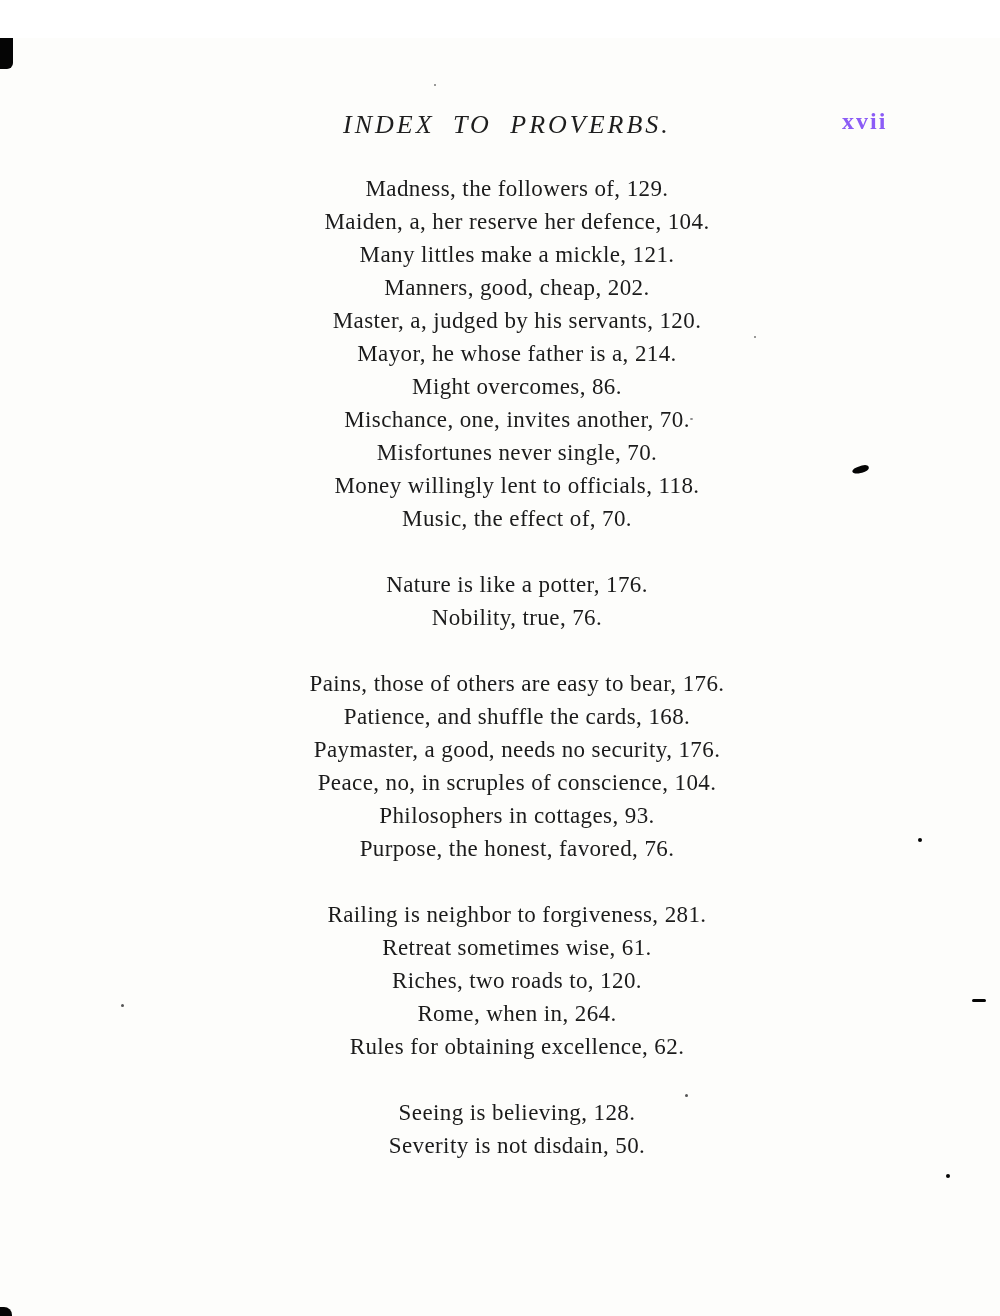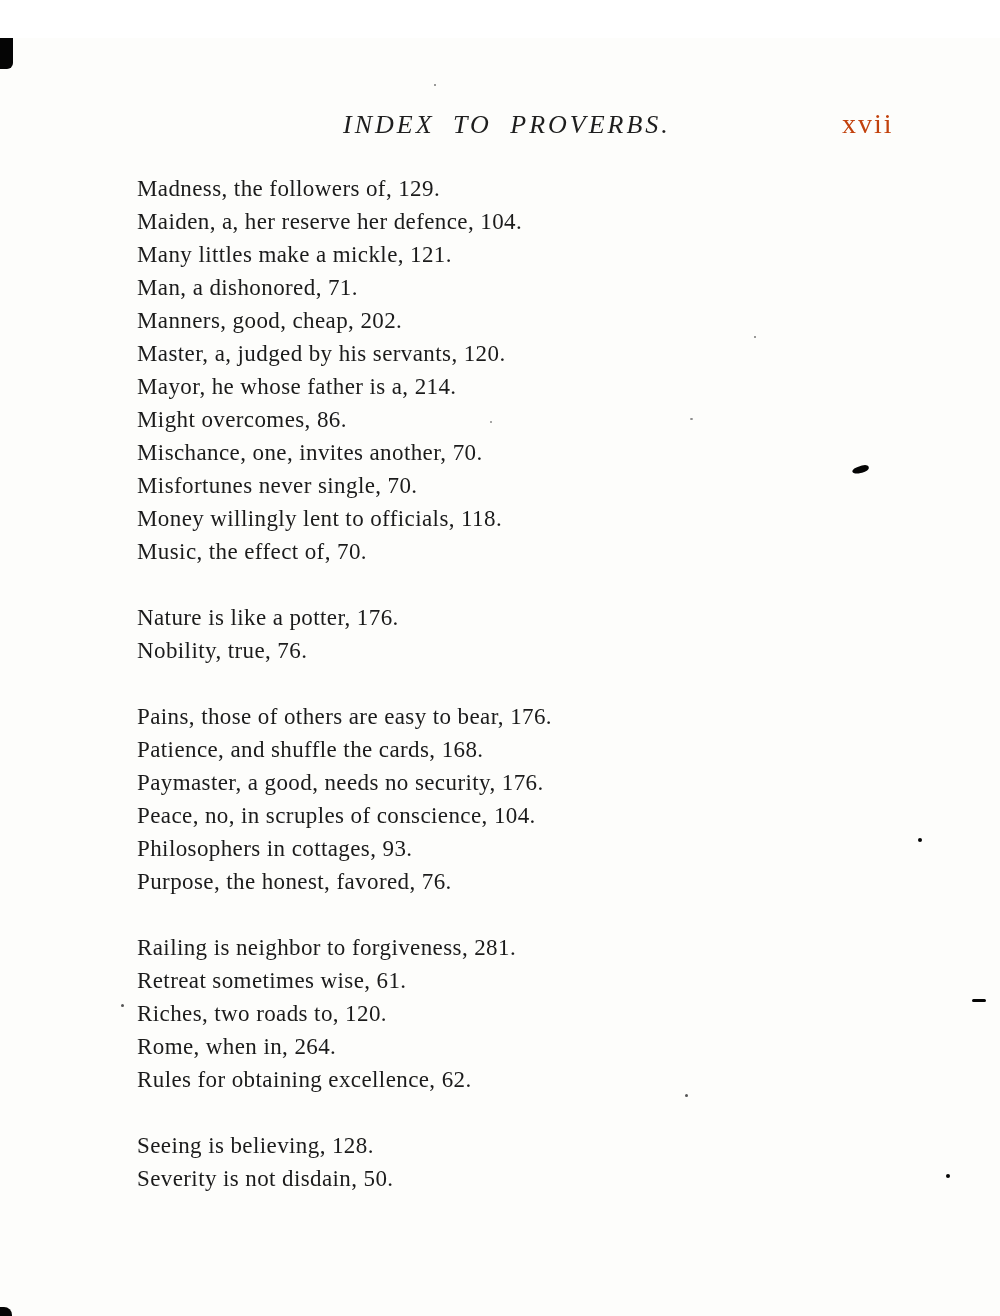--- a/index.html
+++ b/index.html
@@ -32,39 +32,41 @@
     font-size: 26px;
     letter-spacing: 3px;
     word-spacing: 9px;
     color: #1e1e1e;
     white-space: nowrap;
   }
   .folio {
     position: absolute;
     left: 842px;
     top: -2px;
-    font-size: 28px;
+    font-size: 24px;
     letter-spacing: 2px;
-    color: #c2410c;
+    color: #8b5cf6;
+    font-weight: bold;
   }
   .entries {
     position: absolute;
     left: 137px;
     top: 134px;
     width: 760px;
     font-size: 23px;
     line-height: 33px;
     letter-spacing: 0.4px;
   }
   .section {
     margin: 0 0 33px 0;
   }
   .entry {
     margin: 0;
     white-space: nowrap;
+    text-align: center;
   }
   
   .artifact {
     position: absolute;
     background: #050505;
   }
   .a-top-left    { left: 0; top: 0; width: 13px; height: 31px; border-radius: 0 0 6px 0; }
   .a-bottom-left { left: 0; top: 1269px; width: 12px; height: 47px; border-radius: 0 8px 0 0; }
   .a-blob        { left: 852px; top: 428px; width: 17px; height: 7px; border-radius: 60% 40% 50% 50%; transform: rotate(-14deg); }
   .a-dash        { left: 972px; top: 961px; width: 14px; height: 3px; border-radius: 2px; }
@@ -85,21 +87,20 @@
   <div class="header">
     <div class="title">INDEX TO PROVERBS.</div>
     <div class="folio">xvii</div>
   </div>
 
   <div class="entries">
       <div class="section">
         <p class="entry">Madness, the followers of, 129.</p>
         <p class="entry">Maiden, a, her reserve her defence, 104.</p>
         <p class="entry">Many littles make a mickle, 121.</p>
-        <p class="entry">Man, a dishonored, 71.</p>
         <p class="entry">Manners, good, cheap, 202.</p>
         <p class="entry">Master, a, judged by his servants, 120.</p>
         <p class="entry">Mayor, he whose father is a, 214.</p>
         <p class="entry">Might overcomes, 86.</p>
         <p class="entry">Mischance, one, invites another, 70.</p>
         <p class="entry">Misfortunes never single, 70.</p>
         <p class="entry">Money willingly lent to officials, 118.</p>
         <p class="entry">Music, the effect of, 70.</p>
       </div>
       <div class="section">

